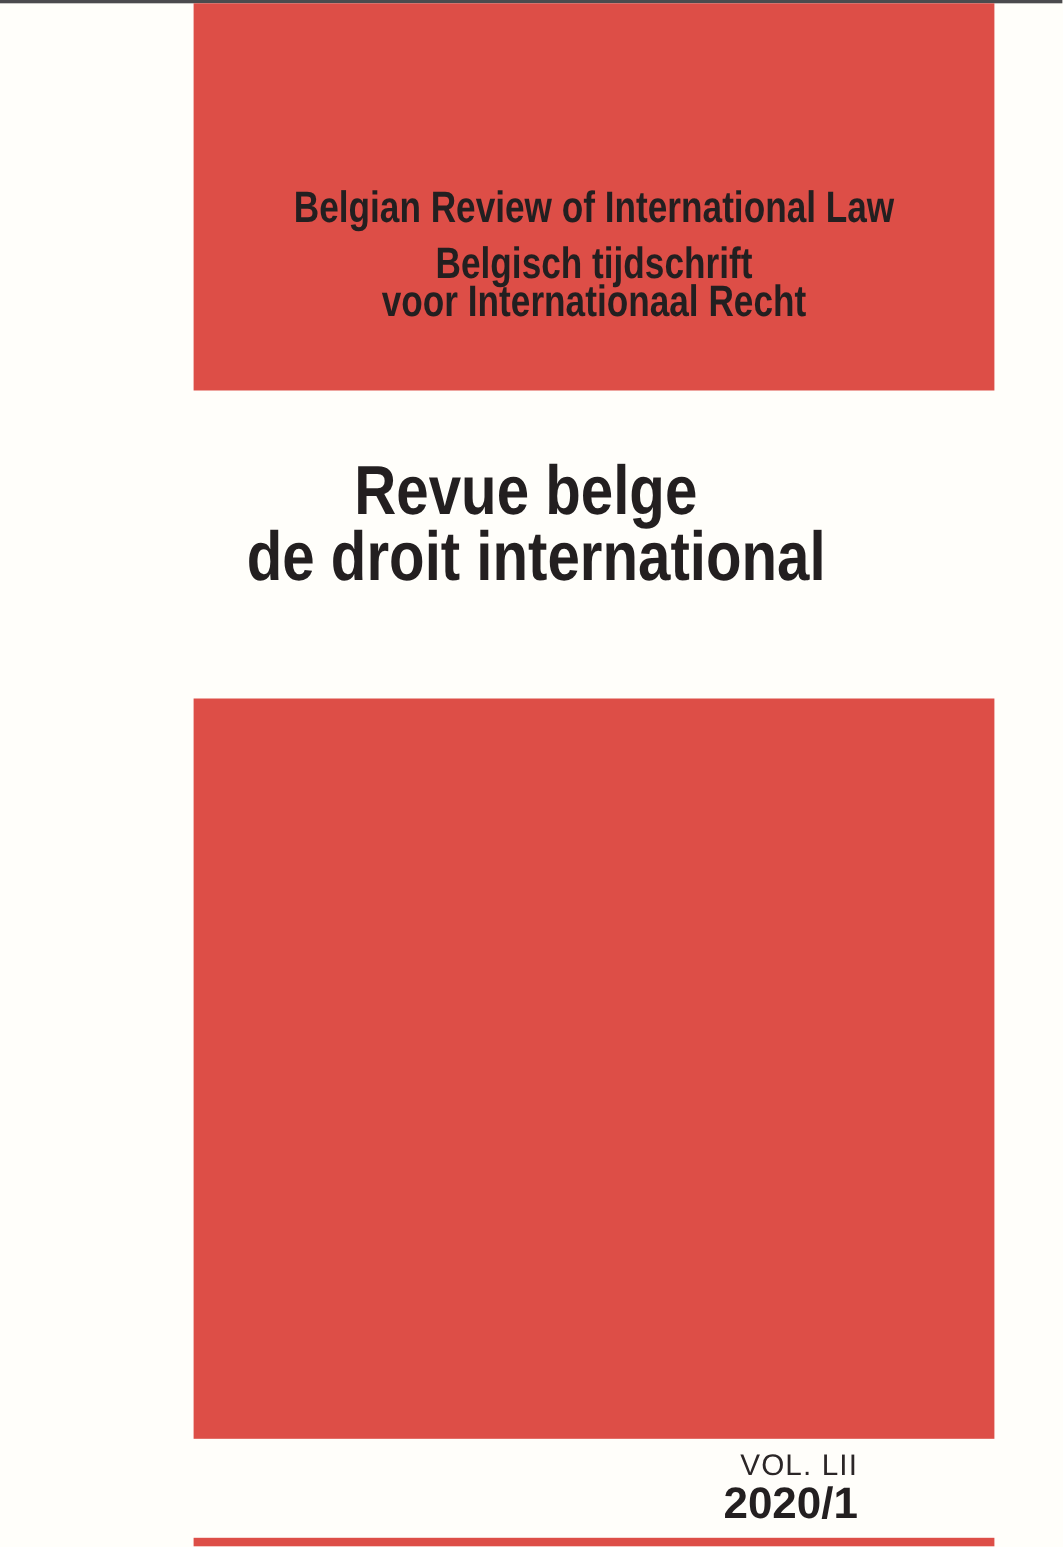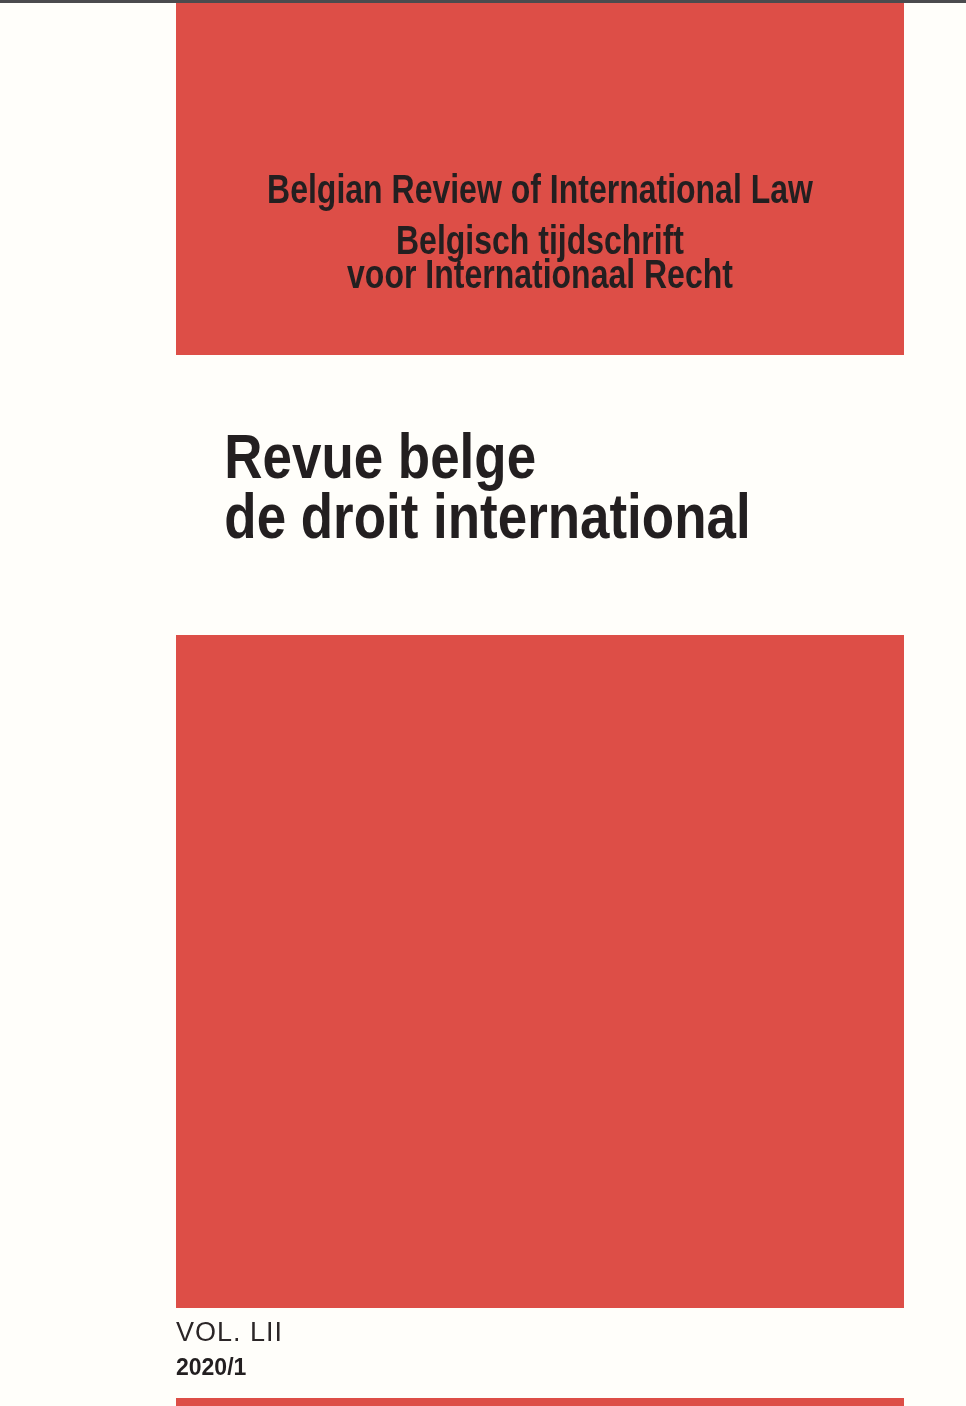--- a/index.html
+++ b/index.html
@@ -40,53 +40,53 @@
     transform: scaleX(0.80);
     transform-origin: 50% 50%;
     white-space: nowrap;
   }
   .m1 { top: 166px; }
   .m2 { top: 217px; }
   .m3 { top: 251px; }
 
   .title-block {
     position: absolute;
-    left: 176px; top: 426px;
+    left: 176px; top: 416px;
     width: 604px;
-    text-align: left;
+    text-align: center;
   }
   .t-line {
     font-weight: bold;
     font-size: 63px;
     line-height: 60px;
     color: var(--ink, #231f20);
     transform: scaleX(0.84);
     transform-origin: 50% 50%;
     white-space: nowrap;
   }
 
   .bigblock { top: 635px; height: 673px; }
 
   .issue-block {
     position: absolute;
     left: 176px;
     width: 604px;
-    text-align: left;
+    text-align: right;
   }
   .vol {
     top: 1317px;
     font-size: 27px;
     line-height: 30px;
     font-weight: normal;
     letter-spacing: 1px;
     color: #2b2627;
   }
   .num {
     top: 1350px;
-    font-size: 23px;
+    font-size: 40px;
     line-height: 34px;
     font-weight: bold;
     color: var(--ink, #231f20);
   }
 
   .bottomstrip { top: 1398px; height: 8px; }
 </style>
 </head>
 <body>
 

